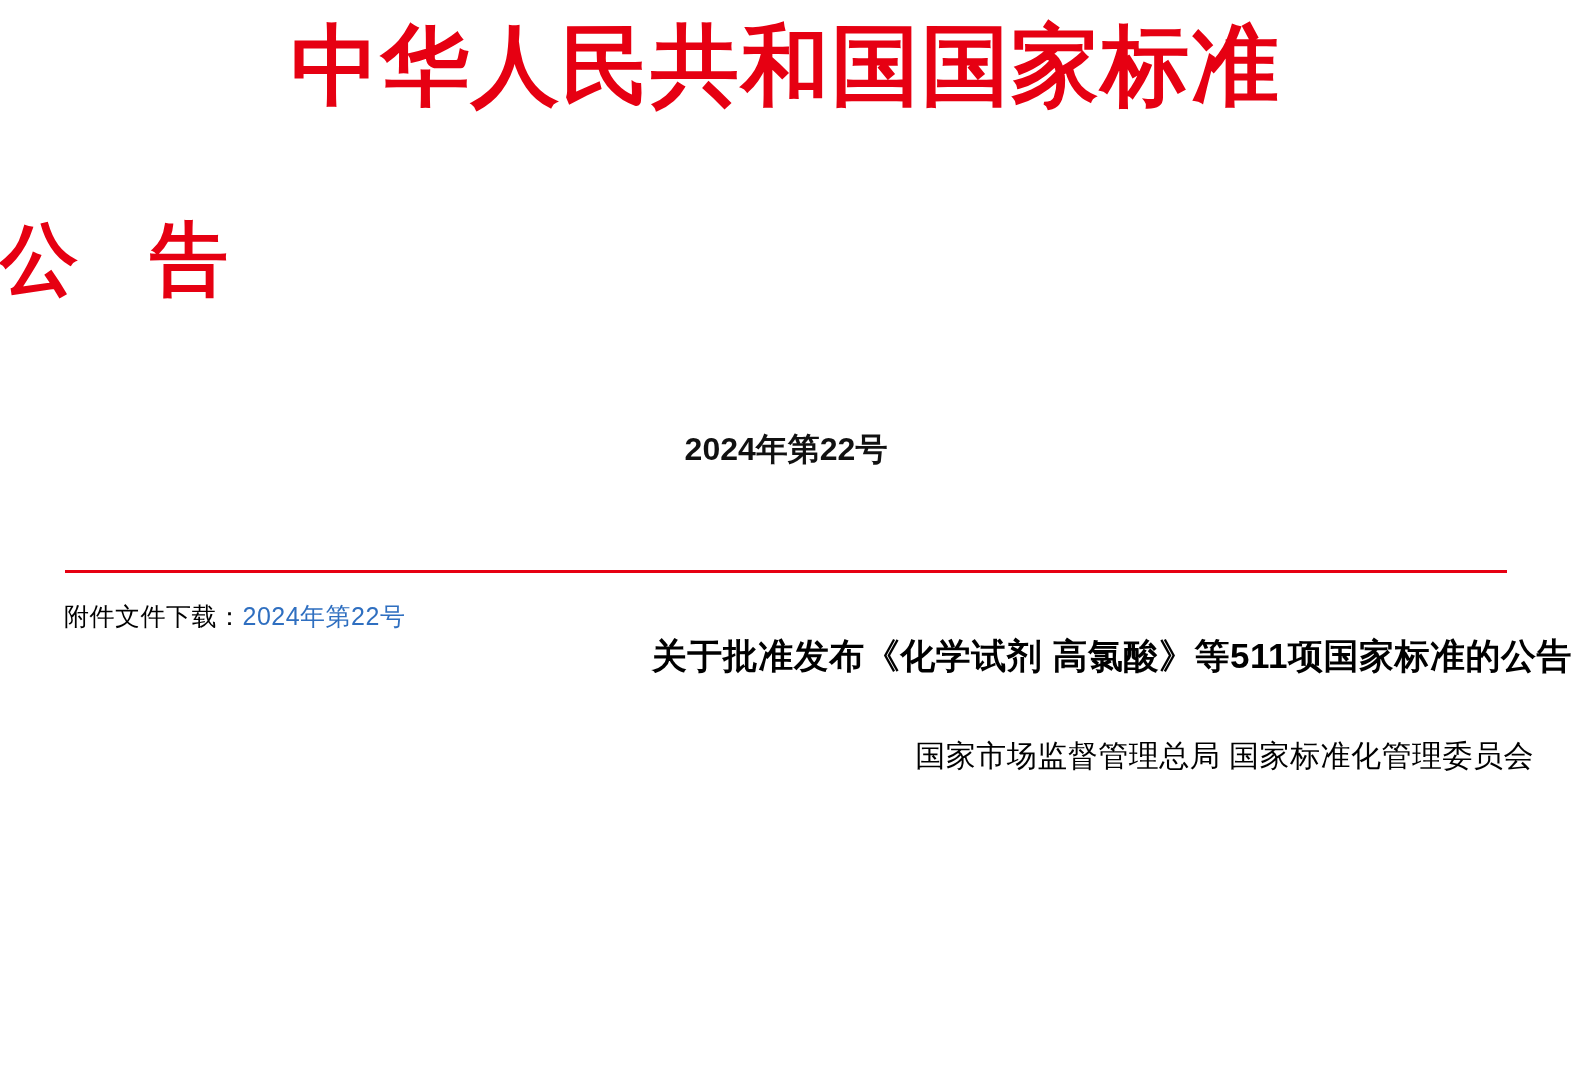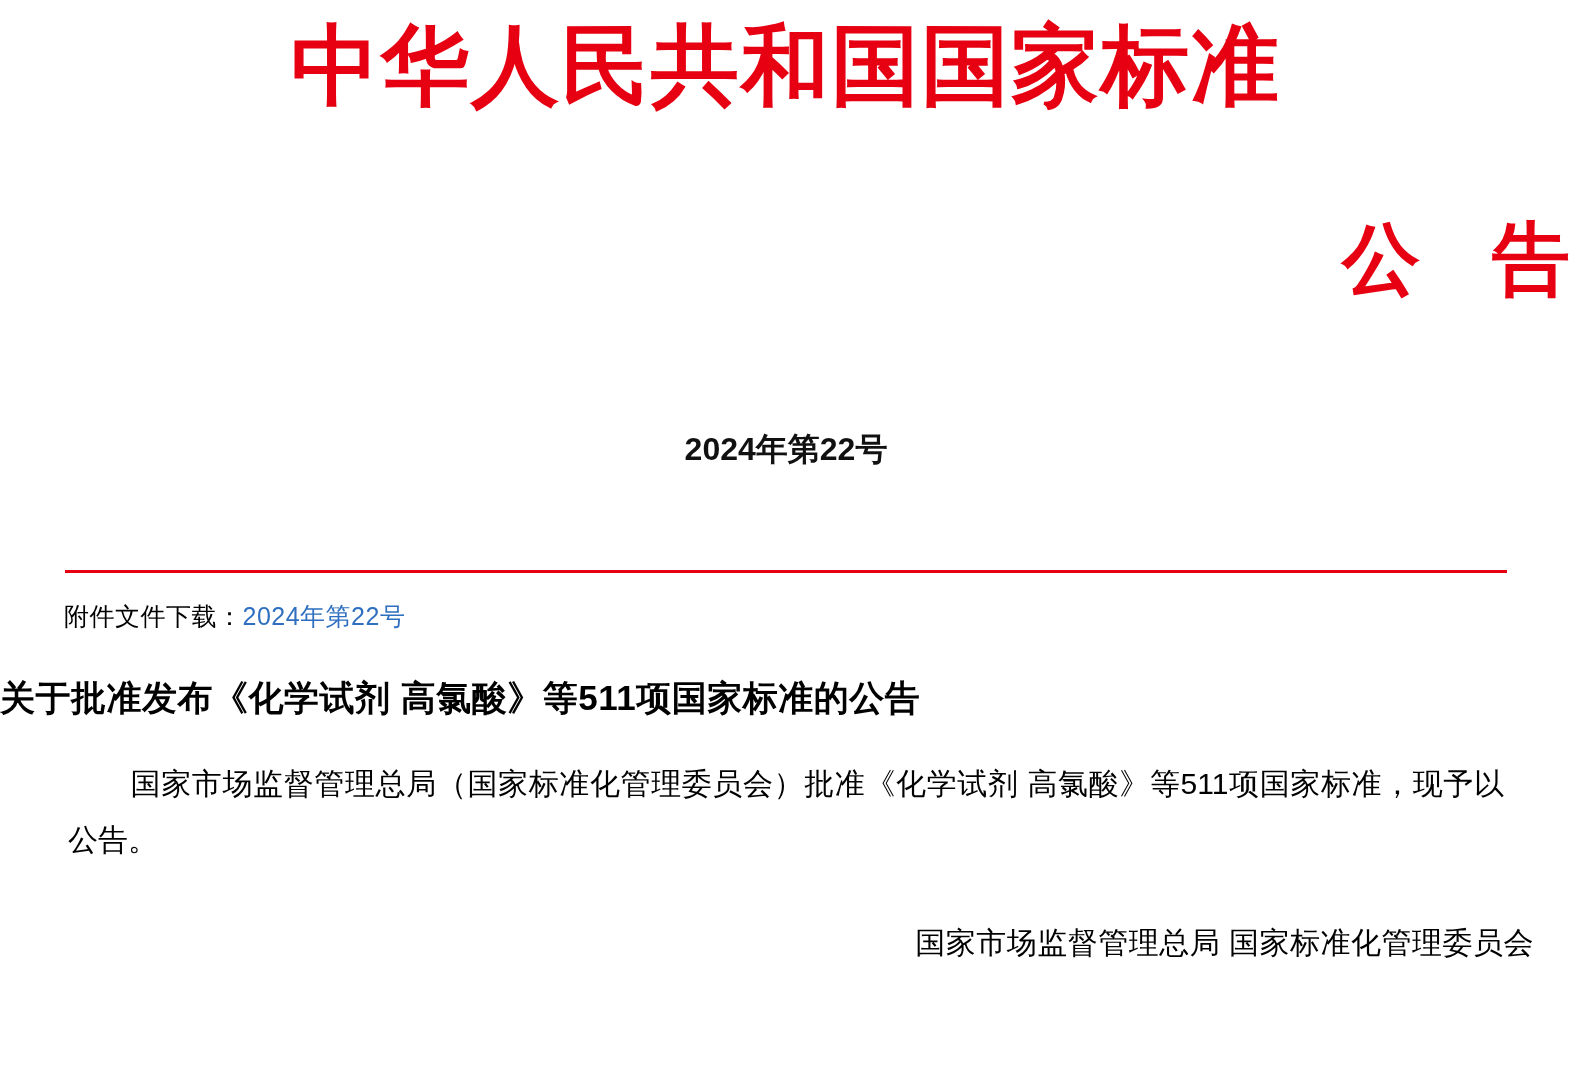--- a/index.html
+++ b/index.html
@@ -27,21 +27,21 @@
     color: #e60012;
     font-weight: bold;
     font-size: 88px;
     line-height: 1.0;
     letter-spacing: 2px;
     padding-top: 22px;
     font-family: "Liberation Sans", "DejaVu Sans", sans-serif;
   }
 
   .gonggao {
-    text-align: right;
+    text-align: left;
     color: #e60012;
     font-weight: bold;
     font-size: 78px;
     line-height: 1.0;
     margin-top: 110px;
     letter-spacing: 2px;
   }
   .gonggao .sp {
     display: inline-block;
     width: 70px;
@@ -71,25 +71,24 @@
     color: #000000;
     letter-spacing: 0.5px;
   }
   .attach-link {
     color: #2f6fc0;
     text-decoration: none;
     cursor: pointer;
   }
 
   .doc-title {
-    text-align: left;
+    text-align: right;
     font-size: 35px;
     font-weight: bold;
     color: #000000;
-    margin-top: 42px;
     letter-spacing: 0.5px;
   }
 
   .body-text {
     font-size: 30px;
     line-height: 1.85;
     color: #000000;
     margin-top: 34px;
     padding: 0 68px;
     text-align: justify;
@@ -123,19 +122,16 @@
   <div class="issue-no">2024年第22号</div>
 
   <div class="rule"></div>
 
   <div class="attach-line">
     <span>附件文件下载：</span><a class="attach-link">2024年第22号</a>
   </div>
 
   <div class="doc-title">关于批准发布《化学试剂 高氯酸》等511项国家标准的公告</div>
 
-  <div class="body-text">
-    <span class="indent"></span><span>国家市场监督管理总局（国家标准化管理委员会）批准《化学试剂 高氯酸》等511项国家标准，现予以公告。</span>
-  </div>
 
   <div class="signature">国家市场监督管理总局 国家标准化管理委员会</div>
 
 </div>
 
 </body></html>

